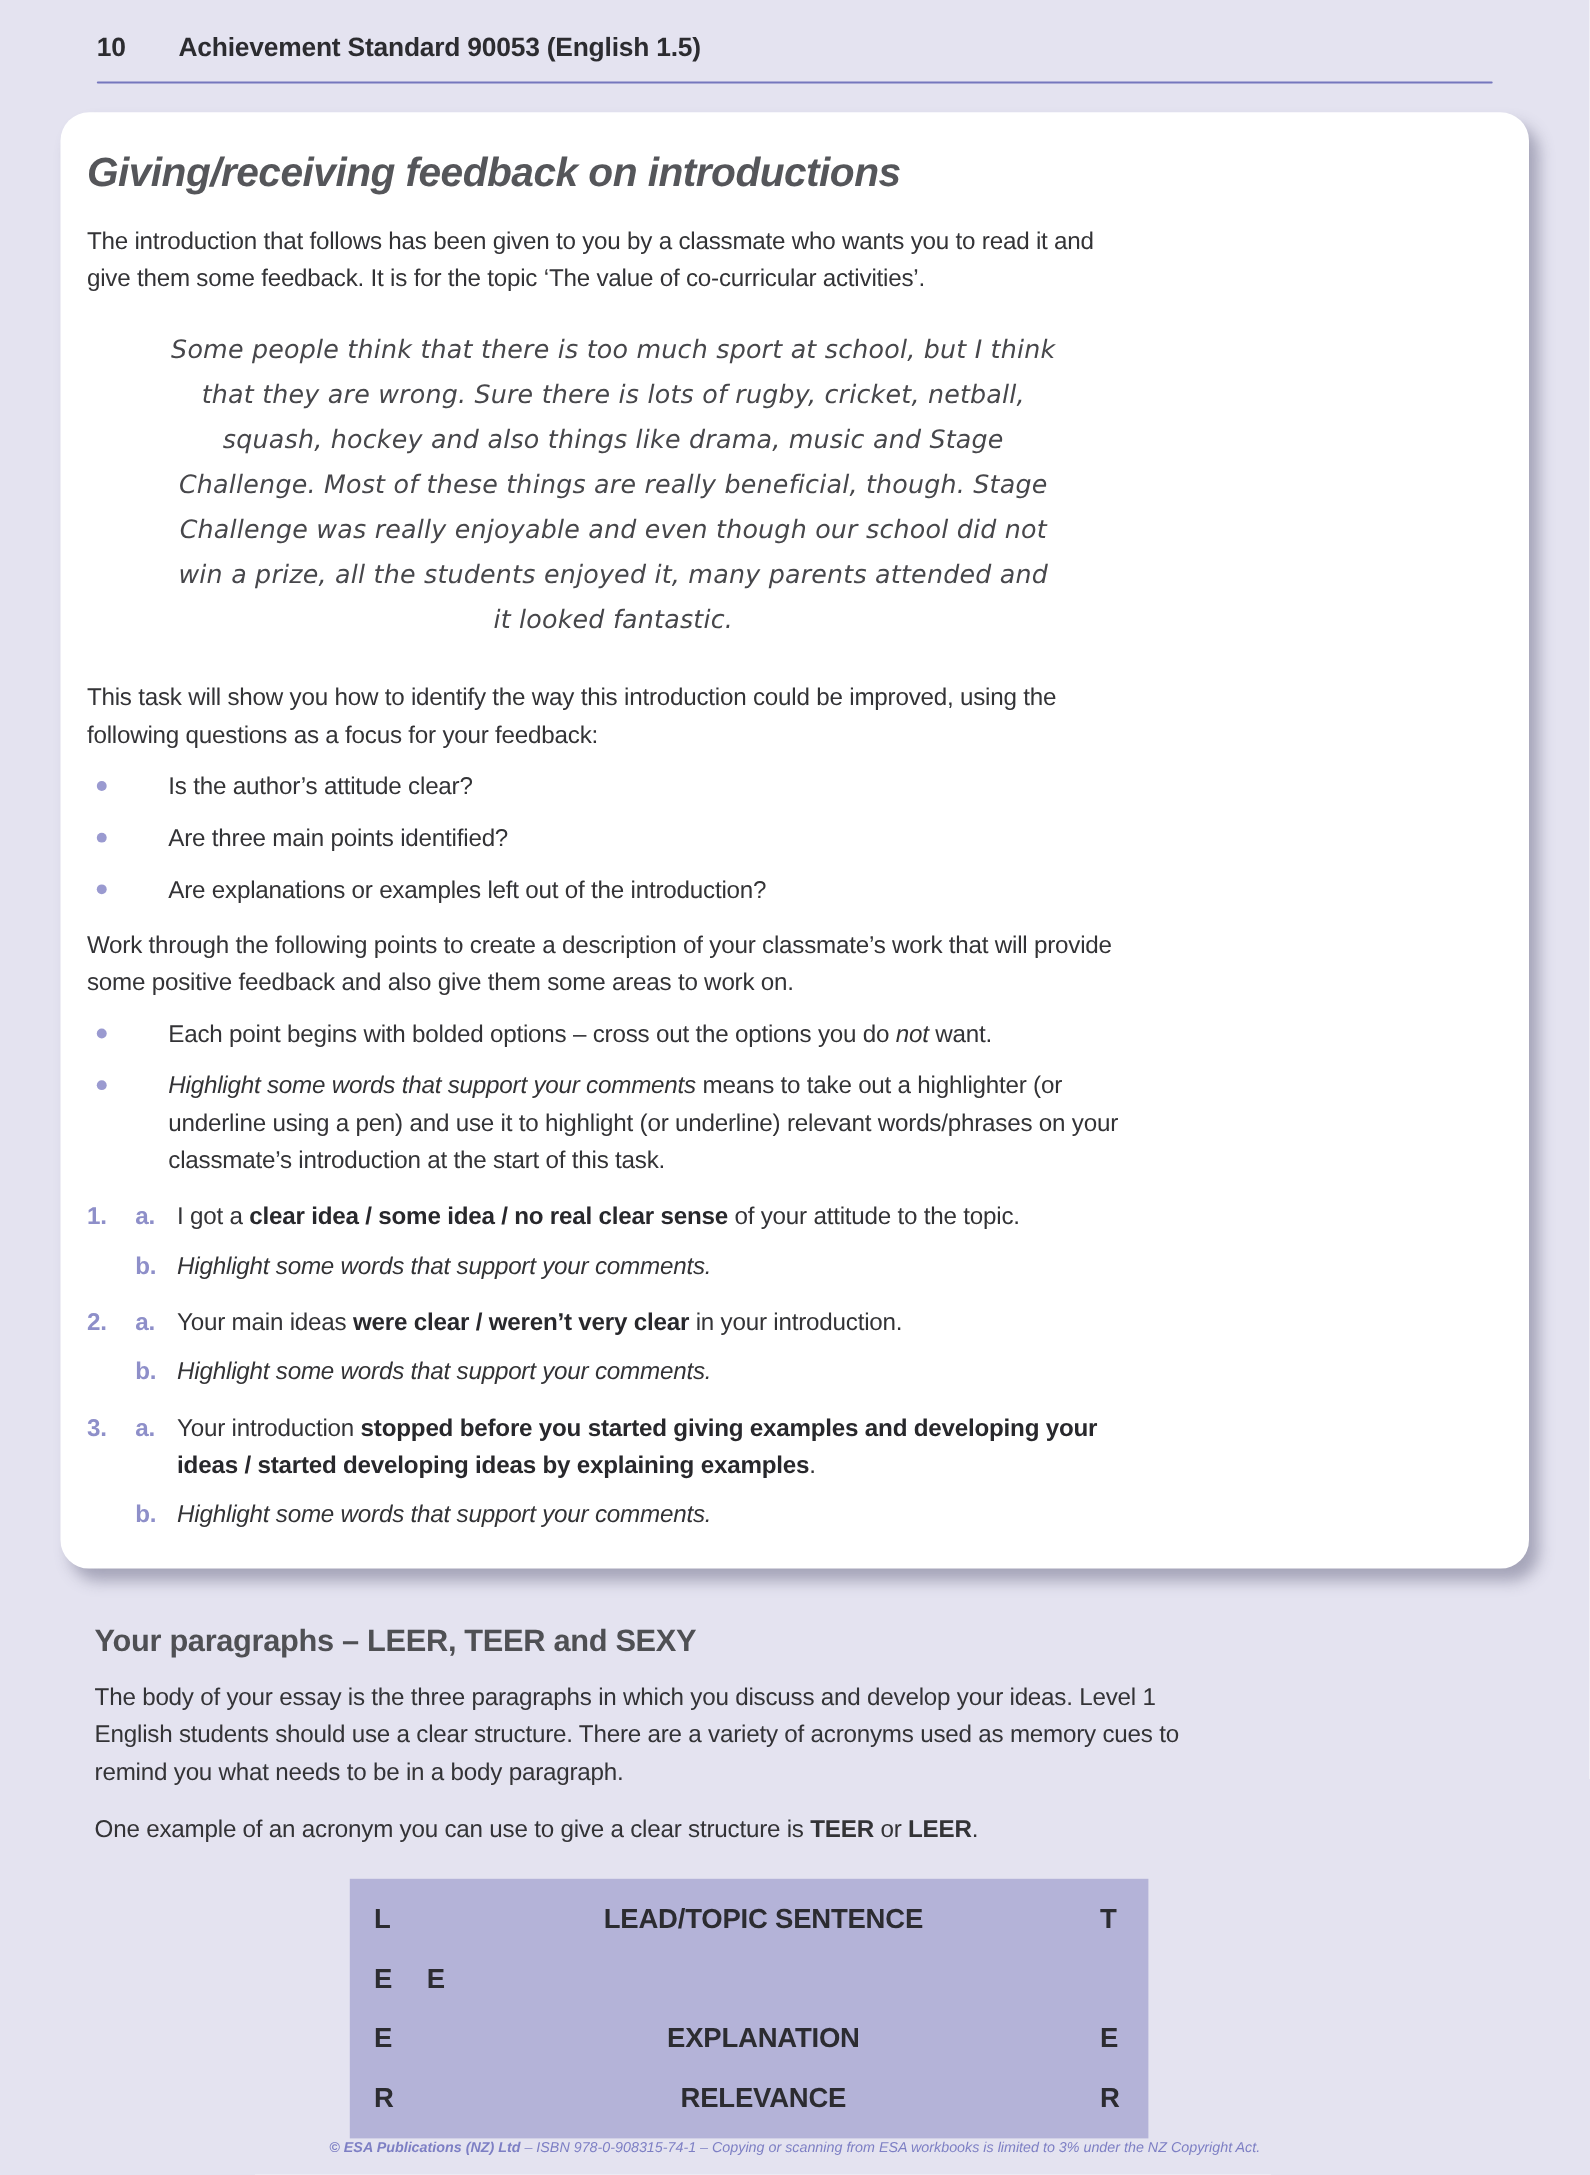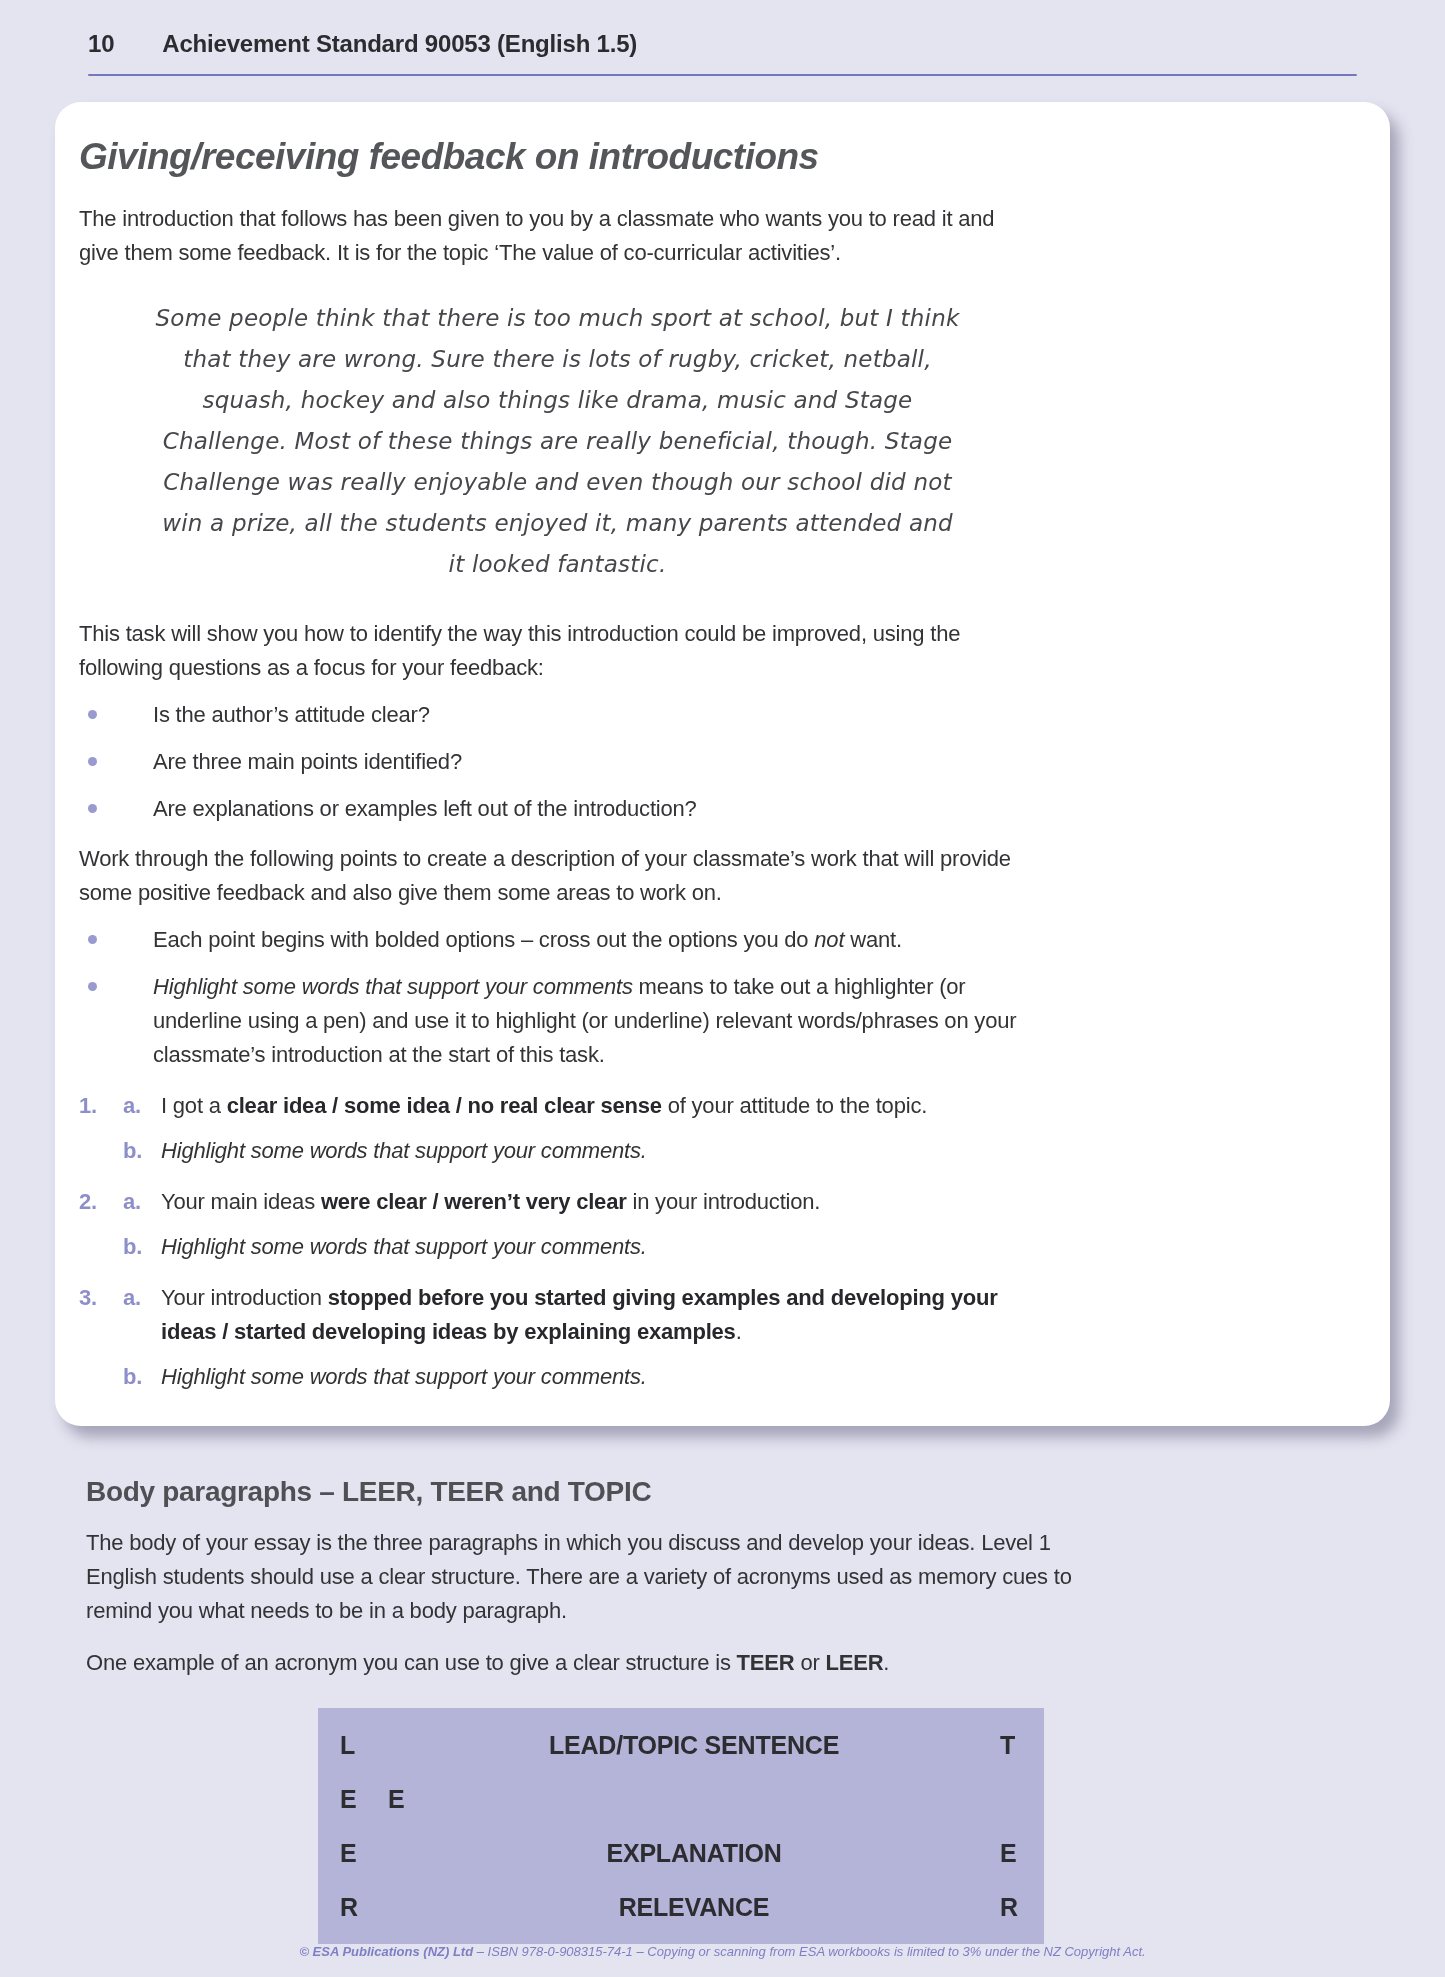--- a/index.html
+++ b/index.html
@@ -146,21 +146,21 @@
     </div>
     <div class="row b">
       <span></span>
       <span class="marker">b.</span>
       <span class="step-text">Highlight some words that support your comments.</span>
     </div>
   </div>
 </section>
 
 <section class="body-section">
-  <h2 class="section-heading">Body paragraphs – LEER, TEER and TOPIC</h2>
+  <h2 class="section-heading">Your paragraphs – LEER, TEER and SEXY</h2>
   <p>The body of your essay is the three paragraphs in which you discuss and develop your ideas. Level 1 English students should use a clear structure. There are a variety of acronyms used as memory cues to remind you what needs to be in a body paragraph.</p>
   <p><span>One example of an acronym you can use to give a clear structure is </span><b>TEER</b><span> or </span><b>LEER</b><span>.</span></p>
 
   <div class="leer-table">
     <div class="trow">
       <span class="cl">L</span>
       <span class="term">LEAD/TOPIC SENTENCE</span>
       <span class="cr">T</span>
     </div>
     <div class="trow">

